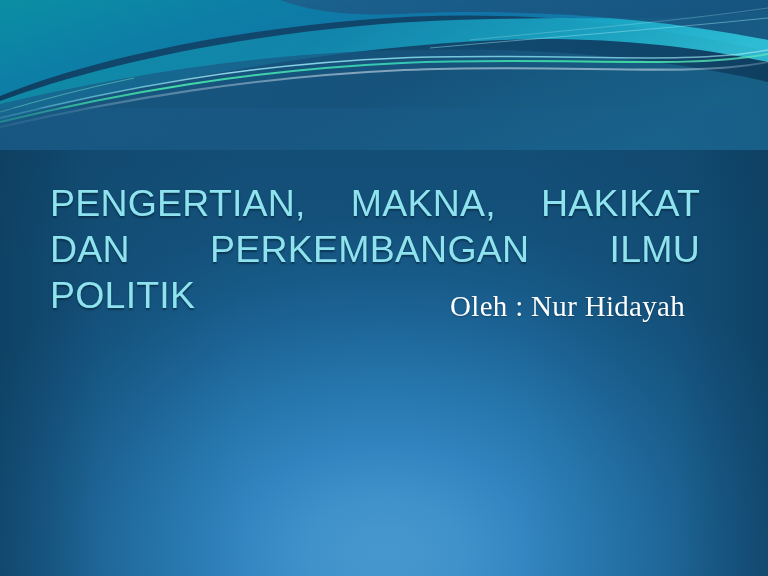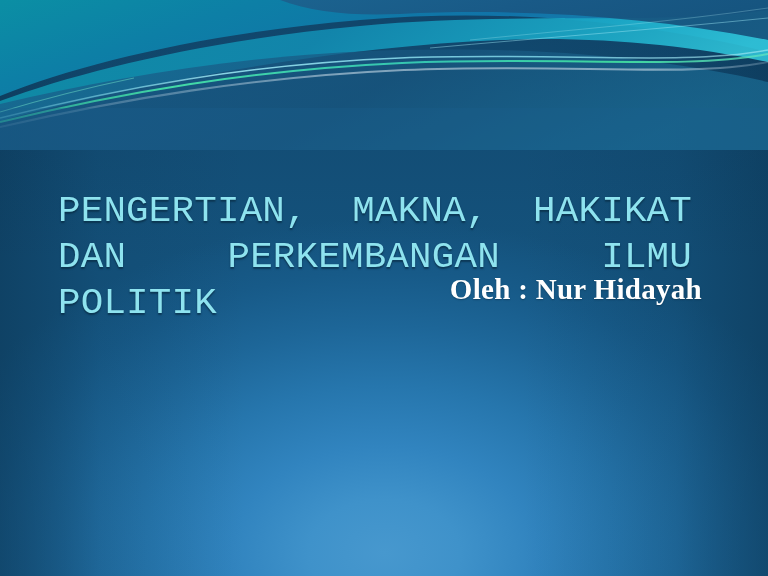--- a/index.html
+++ b/index.html
@@ -62,22 +62,22 @@
   .header-art svg { display: block; width: 768px; height: 150px; }
 
   
   .title-block {
     position: absolute;
     left: 42px;
     top: 172px;
     width: 666px;
   }
   .slide-title {
-    margin: 16px;
-    font-family: Liberation Mono, monospace;
+    margin: 8px;
+    font-family: Liberation Sans, sans-serif;
     font-weight: 400;
     font-size: 37.5px;
     line-height: 46px;
     letter-spacing: 0.2px;
     color: #8ee3ef;
     text-align: justify;
     text-align-last: left;
     text-shadow:
       0 1.5px 1.6px rgba(6,38,60,0.62),
       0 0 1px rgba(6,38,60,0.35);
@@ -92,23 +92,23 @@
   }
 
   .subtitle-block {
     position: absolute;
     left: 42px;
     top: 272px;
     width: 660px;
     text-align: right;
   }
   .slide-subtitle {
-    margin: 0;
+    margin: 17px;
     font-family: "Liberation Serif", serif;
-    font-weight: 700;
+    font-weight: 400;
     font-size: 29px;
     line-height: 34px;
     color: #ffffff;
     letter-spacing: 0.3px;
     text-shadow: 0 1px 1.4px rgba(6,38,60,0.45);
   }
 </style>
 </head>
 <body>
 

